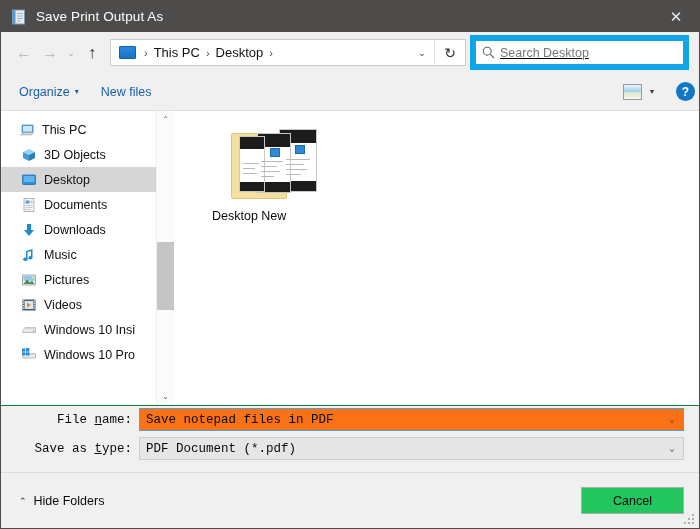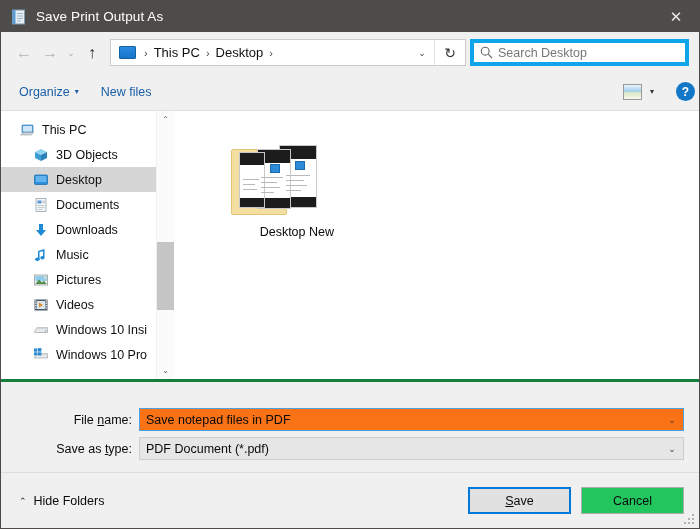--- a/index.html
+++ b/index.html
@@ -137,28 +137,29 @@
     display: flex;
     align-items: center;
     justify-content: center;
     color: #333;
     font-size: 14px;
     border-left: 1px solid #e2e2e2;
     flex: 0 0 auto;
   }
   .searchbox {
     width: 219px;
-    height: 27px;
+    height: 35px;
     margin-left: 4px;
     background: #ffffff;
-    border: 4px solid #0ea5e9;
-    box-sizing: border-box;
-    display: flex;
-    align-items: center;
-    flex: 0 0 auto;
+    border: 6px solid #0ea5e9;
+    box-sizing: border-box;
+    display: flex;
+    align-items: center;
+    flex: 0 0 auto;
+    text-decoration: underline;
   }
   .search-icon {
     width: 24px;
     display: flex;
     align-items: center;
     justify-content: center;
     color: #555;
     font-size: 12px;
     flex: 0 0 auto;
   }
@@ -235,21 +236,21 @@
   }
   .side-item {
     height: 25px;
     display: flex;
     align-items: center;
     padding-left: 18px;
     box-sizing: border-box;
     white-space: nowrap;
     overflow: hidden;
   }
-  .side-item.indent { padding-left: 32px; }
+  .side-item.indent { padding-left: 20px; }
   .side-item.selected { background: #d6d6d6; }
   .side-label {
     font-size: 12.5px;
     color: #101010;
     margin-left: 7px;
   }
   .side-ico {
     width: 16px;
     height: 16px;
     flex: 0 0 auto;
@@ -285,23 +286,23 @@
   }
 
   .filearea {
     flex: 1 1 auto;
     background: #ffffff;
     position: relative;
   }
   .file-item {
     position: absolute;
     left: 38px;
-    top: 28px;
+    top: 12px;
     width: 122px;
-    text-align: right;
+    text-align: left;
   }
   .folder-icon {
     width: 92px;
     height: 80px;
     margin: 0 auto;
     position: relative;
   }
   .folder-back {
     position: absolute;
     left: 4px;
@@ -352,22 +353,23 @@
   .file-label {
     font-size: 12.5px;
     color: #0a0a0a;
     margin-top: 6px;
   }
 
   
   .formzone {
     flex: 0 0 auto;
     background: #f0f0f0;
-    border-top: 3px solid #15803d;
-    padding: 26px 0 6px 0;
+    border-top: 1px solid #15803d;
+    padding: 2px 0 6px 0;
+    font-family: Liberation Mono, monospace;
   }
   .form-row {
     display: flex;
     align-items: center;
     height: 23px;
     margin-bottom: 6px;
   }
   .form-label {
     width: 138px;
     text-align: right;
@@ -717,23 +719,20 @@
       </div>
     </div>
   </div>
 
   <div class="footer">
     <div class="hide-folders">
       <span class="hide-caret">⌃</span>
       <span>Hide Folders</span>
     </div>
     <div class="footer-spacer"></div>
-    <div class="btn primary">
-      <span><u>S</u><span>ave</span></span>
-    </div>
     <div class="btn">Cancel</div>
     <div class="grip">
       <i style="left:8px; top:8px;"></i>
       <i style="left:4px; top:8px;"></i>
       <i style="left:8px; top:4px;"></i>
       <i style="left:0px; top:8px;"></i>
       <i style="left:4px; top:4px;"></i>
       <i style="left:8px; top:0px;"></i>
     </div>
   </div>

